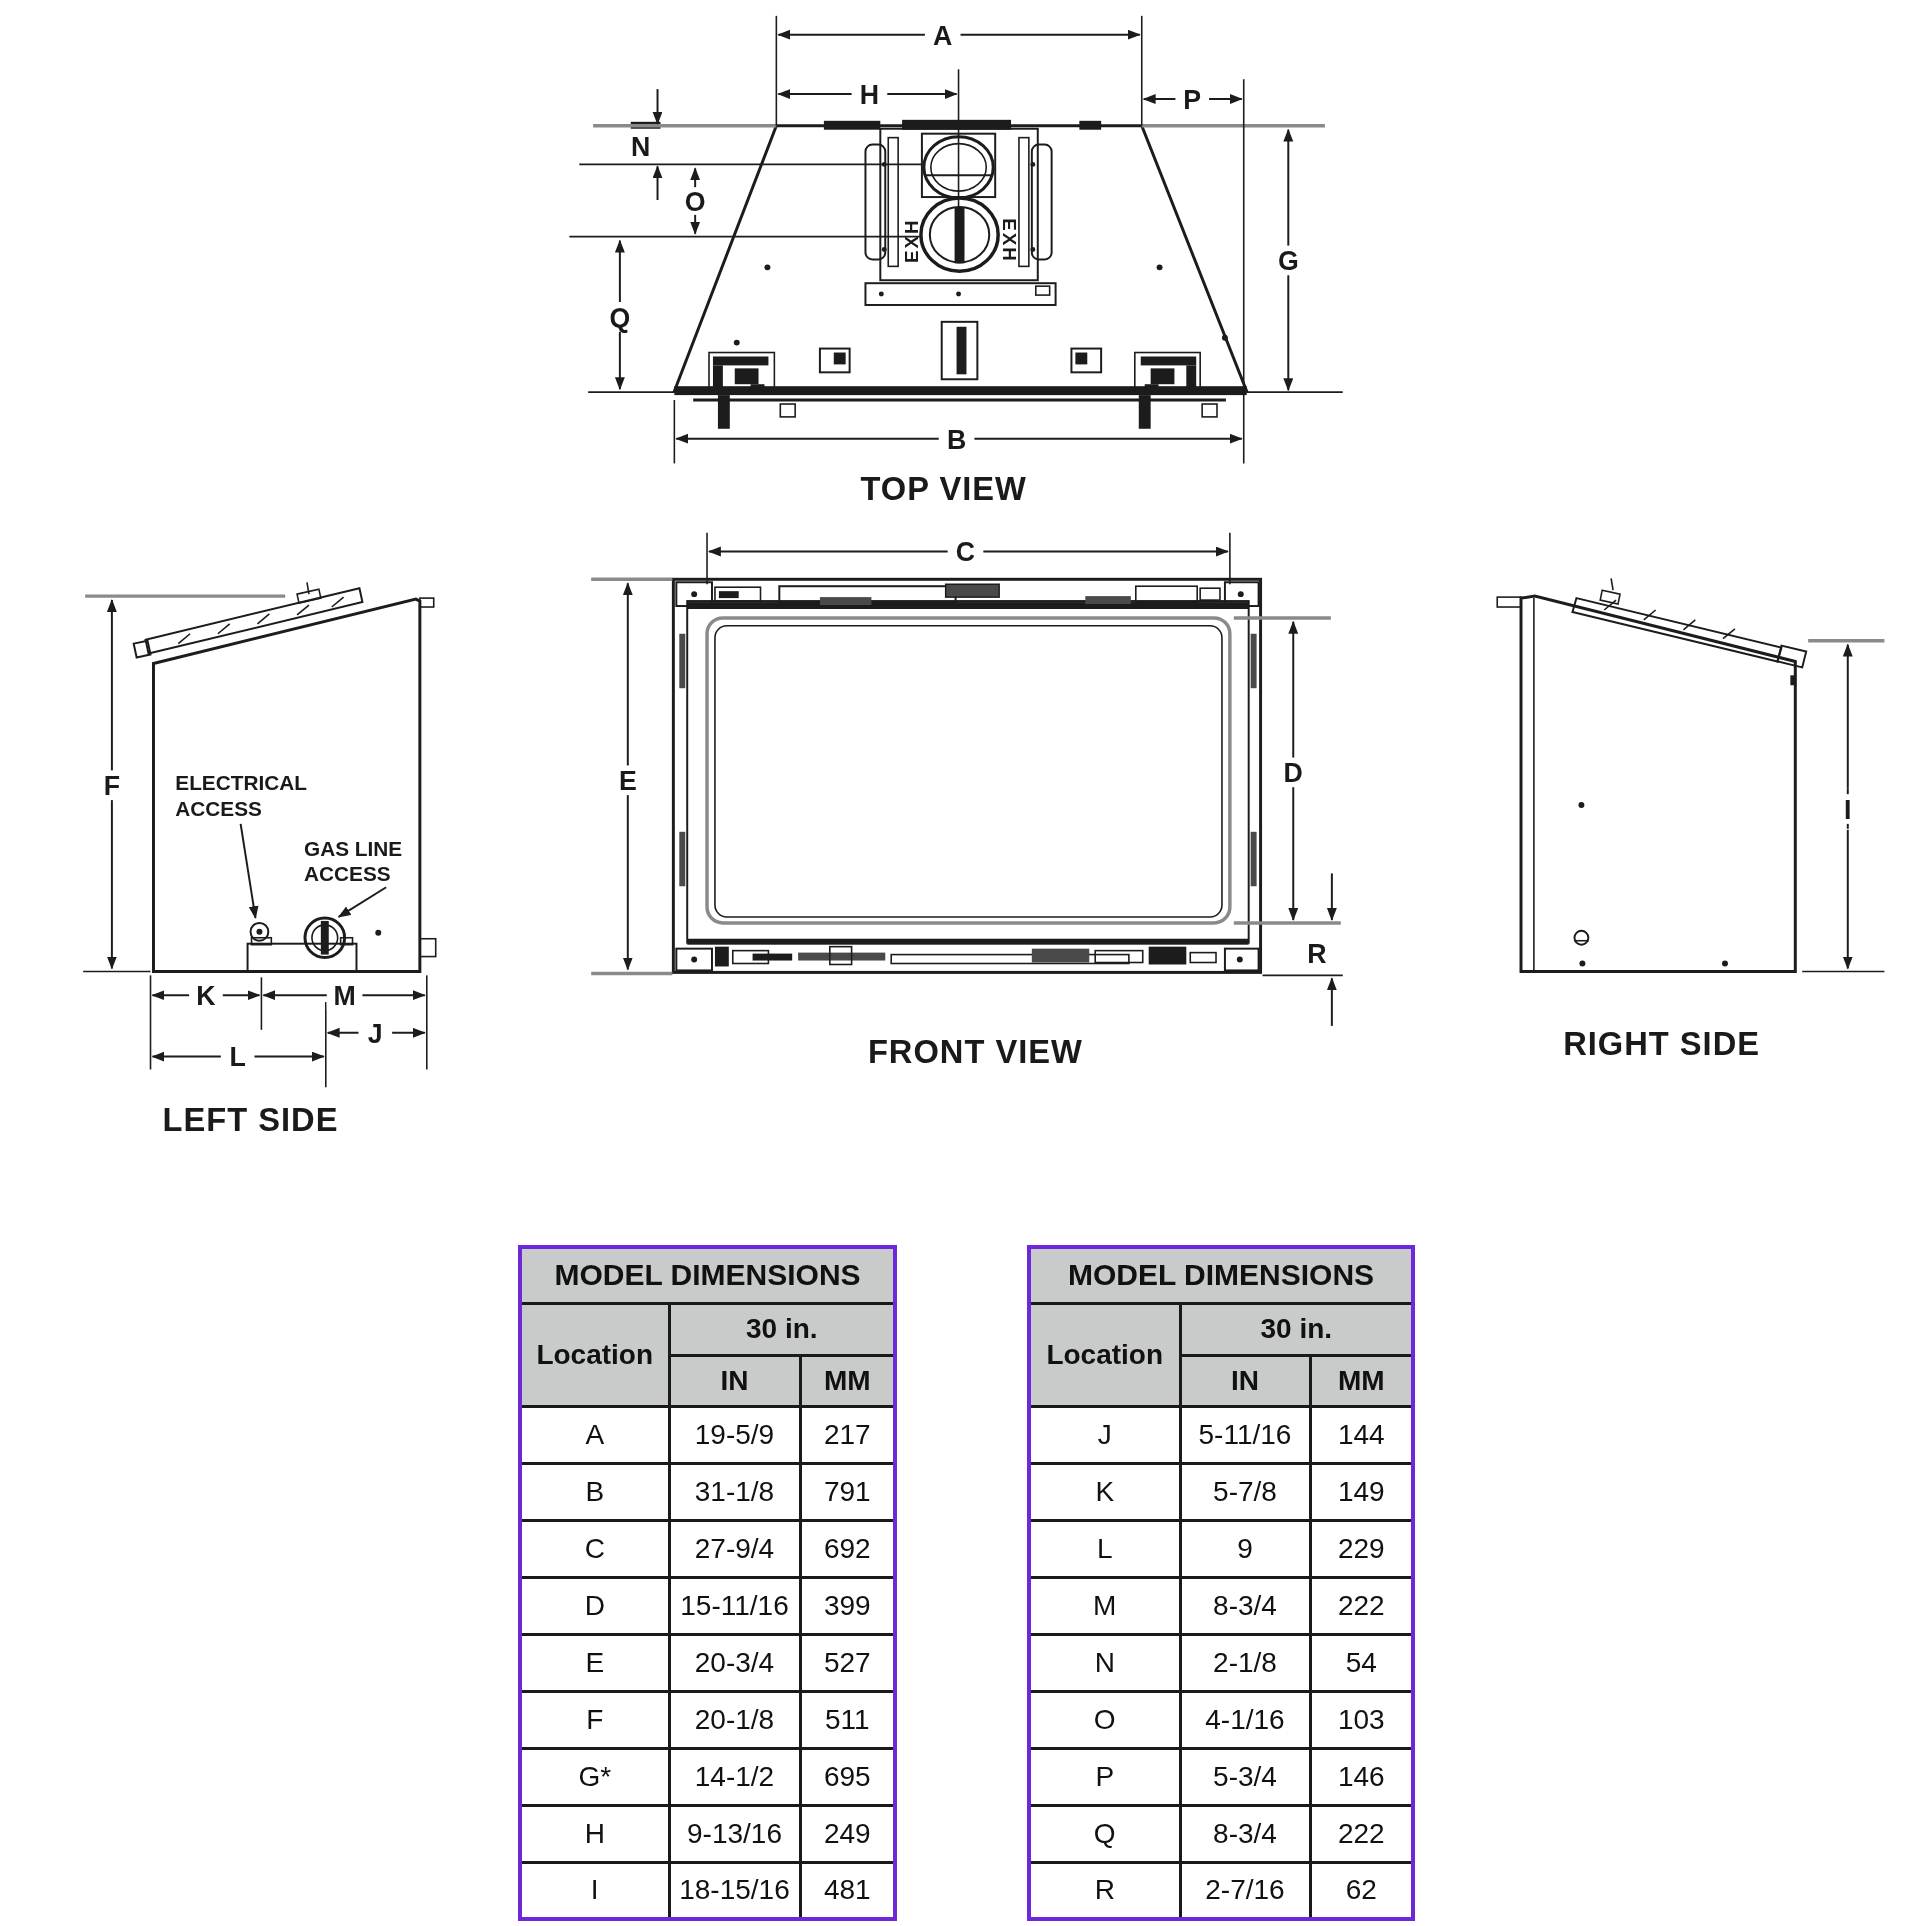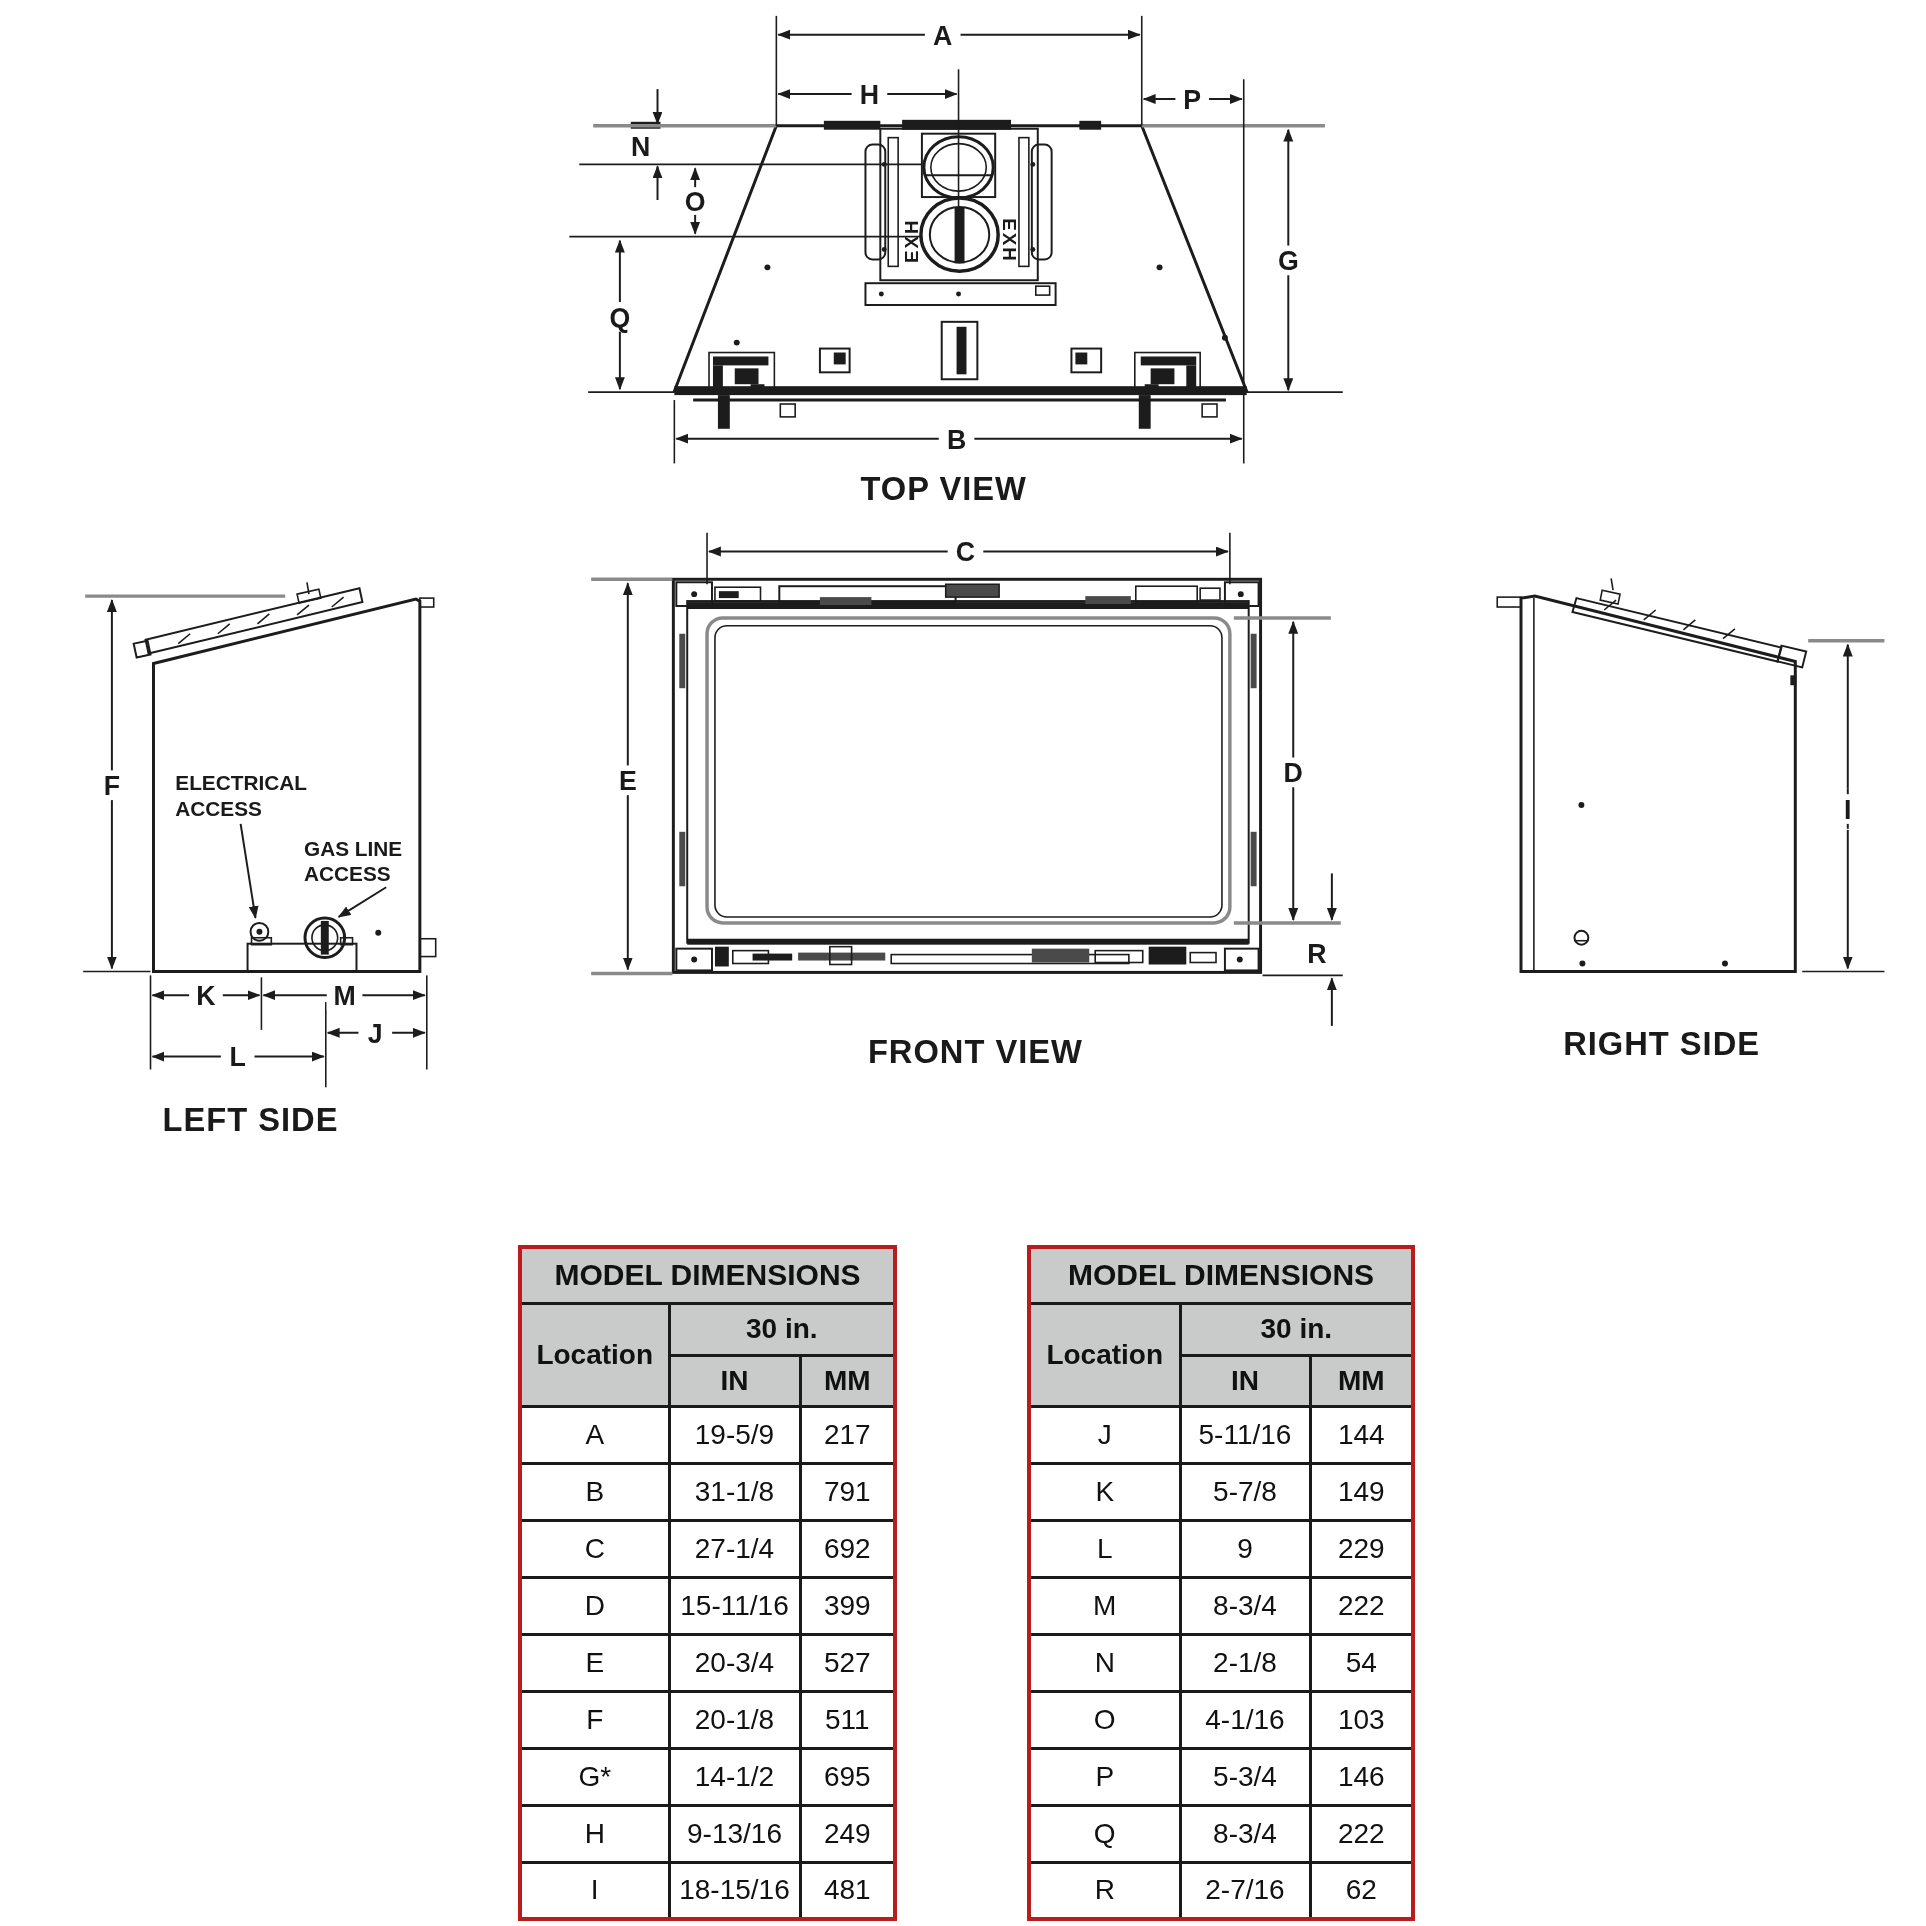--- a/index.html
+++ b/index.html
@@ -15,21 +15,21 @@
   .bold{stroke:#1c1c1c;stroke-width:3;fill:none;}
   .grayln{stroke:#8a8a8a;stroke-width:3.5;fill:none;}
   .wbg{fill:#ffffff;}
   .dk{fill:#1c1c1c;}
   .md{fill:#4a4a4a;}
   .dimline{stroke:#1c1c1c;stroke-width:2;fill:none;}
   
   .dimtable{position:absolute;border-collapse:collapse;table-layout:fixed;background:#fff;}
   .dimtable td,.dimtable th{border:3px solid #1a1a1a;text-align:center;vertical-align:middle;
     font-family:"Liberation Sans",sans-serif;color:#111;overflow:hidden;}
-  .dimtable{border:4px solid #b91c1c;}
+  .dimtable{border:4px solid #6d28d9;}
   .hd{background:#c9cbca;font-weight:bold;font-size:30px;}
   .hd2{background:#c9cbca;font-weight:bold;font-size:28px;}
   .cell{background:#fff;font-size:28px;font-weight:400;}
   .t-title{height:56px;}
   .t-size{height:52px;}
   .t-inmm{height:51px;}
   .t-row{height:57px;}
 </style>
 </head>
 <body>
@@ -380,21 +380,21 @@
           <td class="cell">19-5/9</td>
           <td class="cell">217</td>
         </tr>
     <tr class="t-row">
           <td class="cell">B</td>
           <td class="cell">31-1/8</td>
           <td class="cell">791</td>
         </tr>
     <tr class="t-row">
           <td class="cell">C</td>
-          <td class="cell">27-1/4</td>
+          <td class="cell">27-9/4</td>
           <td class="cell">692</td>
         </tr>
     <tr class="t-row">
           <td class="cell">D</td>
           <td class="cell">15-11/16</td>
           <td class="cell">399</td>
         </tr>
     <tr class="t-row">
           <td class="cell">E</td>
           <td class="cell">20-3/4</td>

